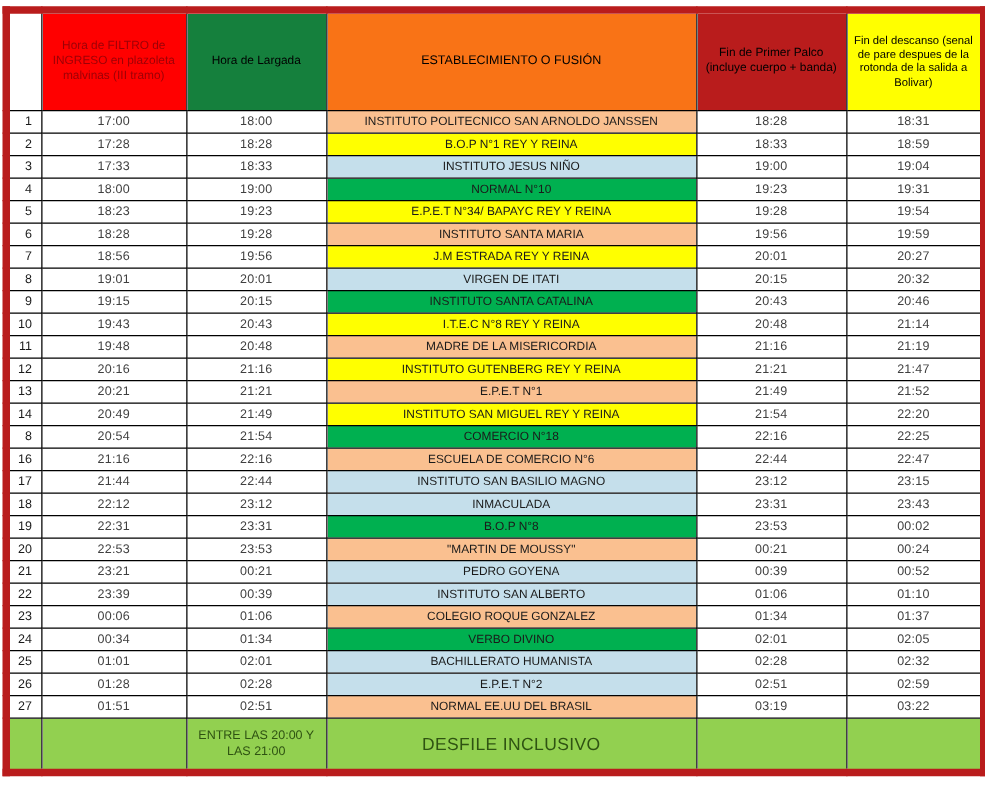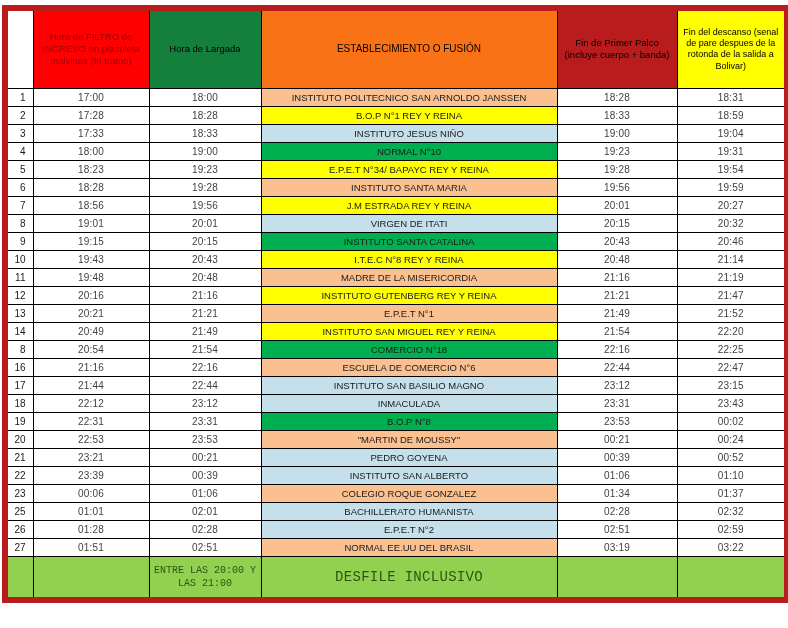--- a/index.html
+++ b/index.html
@@ -26,21 +26,21 @@
   
   col.c-num{width:28px;}
   col.c-filtro{width:116px;}
   col.c-largada{width:112px;}
   col.c-est{width:296px;}
   col.c-palco{width:120px;}
   col.c-desc{width:110px;}
 
   tr.header-row{height:80px;}
   tr.data-row{height:18px;}
-  tr.footer-row{height:44px;font-family:Liberation Mono, monospace;}
+  tr.footer-row{height:44px;}
 
   th{font-weight:normal;font-size:9.5px;line-height:1.25;color:#000;}
   th.h-filtro{background:#ff0000;color:#9c0006;}
   th.h-largada{background:#15803d;}
   th.h-est{background:#f97316;font-size:10px;}
   th.h-palco{background:#b91c1c;}
   th.h-desc{background:#ffff00;font-size:9px;padding:0 1px;}
   th.h-num{background:#ffffff;}
 
   td.num{font-size:10px;color:#1a1a1a;text-align:right;padding-right:7px;background:#fff;}
@@ -258,20 +258,28 @@
   </tr>
         <tr class="data-row">
     <td class="num">23</td>
     <td class="time">00:06</td>
     <td class="time">01:06</td>
     <td class="est bg-peach">COLEGIO ROQUE GONZALEZ</td>
     <td class="time">01:34</td>
     <td class="time">01:37</td>
   </tr>
         <tr class="data-row">
+    <td class="num">24</td>
+    <td class="time">00:34</td>
+    <td class="time">01:34</td>
+    <td class="est bg-green">VERBO DIVINO</td>
+    <td class="time">02:01</td>
+    <td class="time">02:05</td>
+  </tr>
+        <tr class="data-row">
     <td class="num">25</td>
     <td class="time">01:01</td>
     <td class="time">02:01</td>
     <td class="est bg-blue">BACHILLERATO HUMANISTA</td>
     <td class="time">02:28</td>
     <td class="time">02:32</td>
   </tr>
         <tr class="data-row">
     <td class="num">26</td>
     <td class="time">01:28</td>

